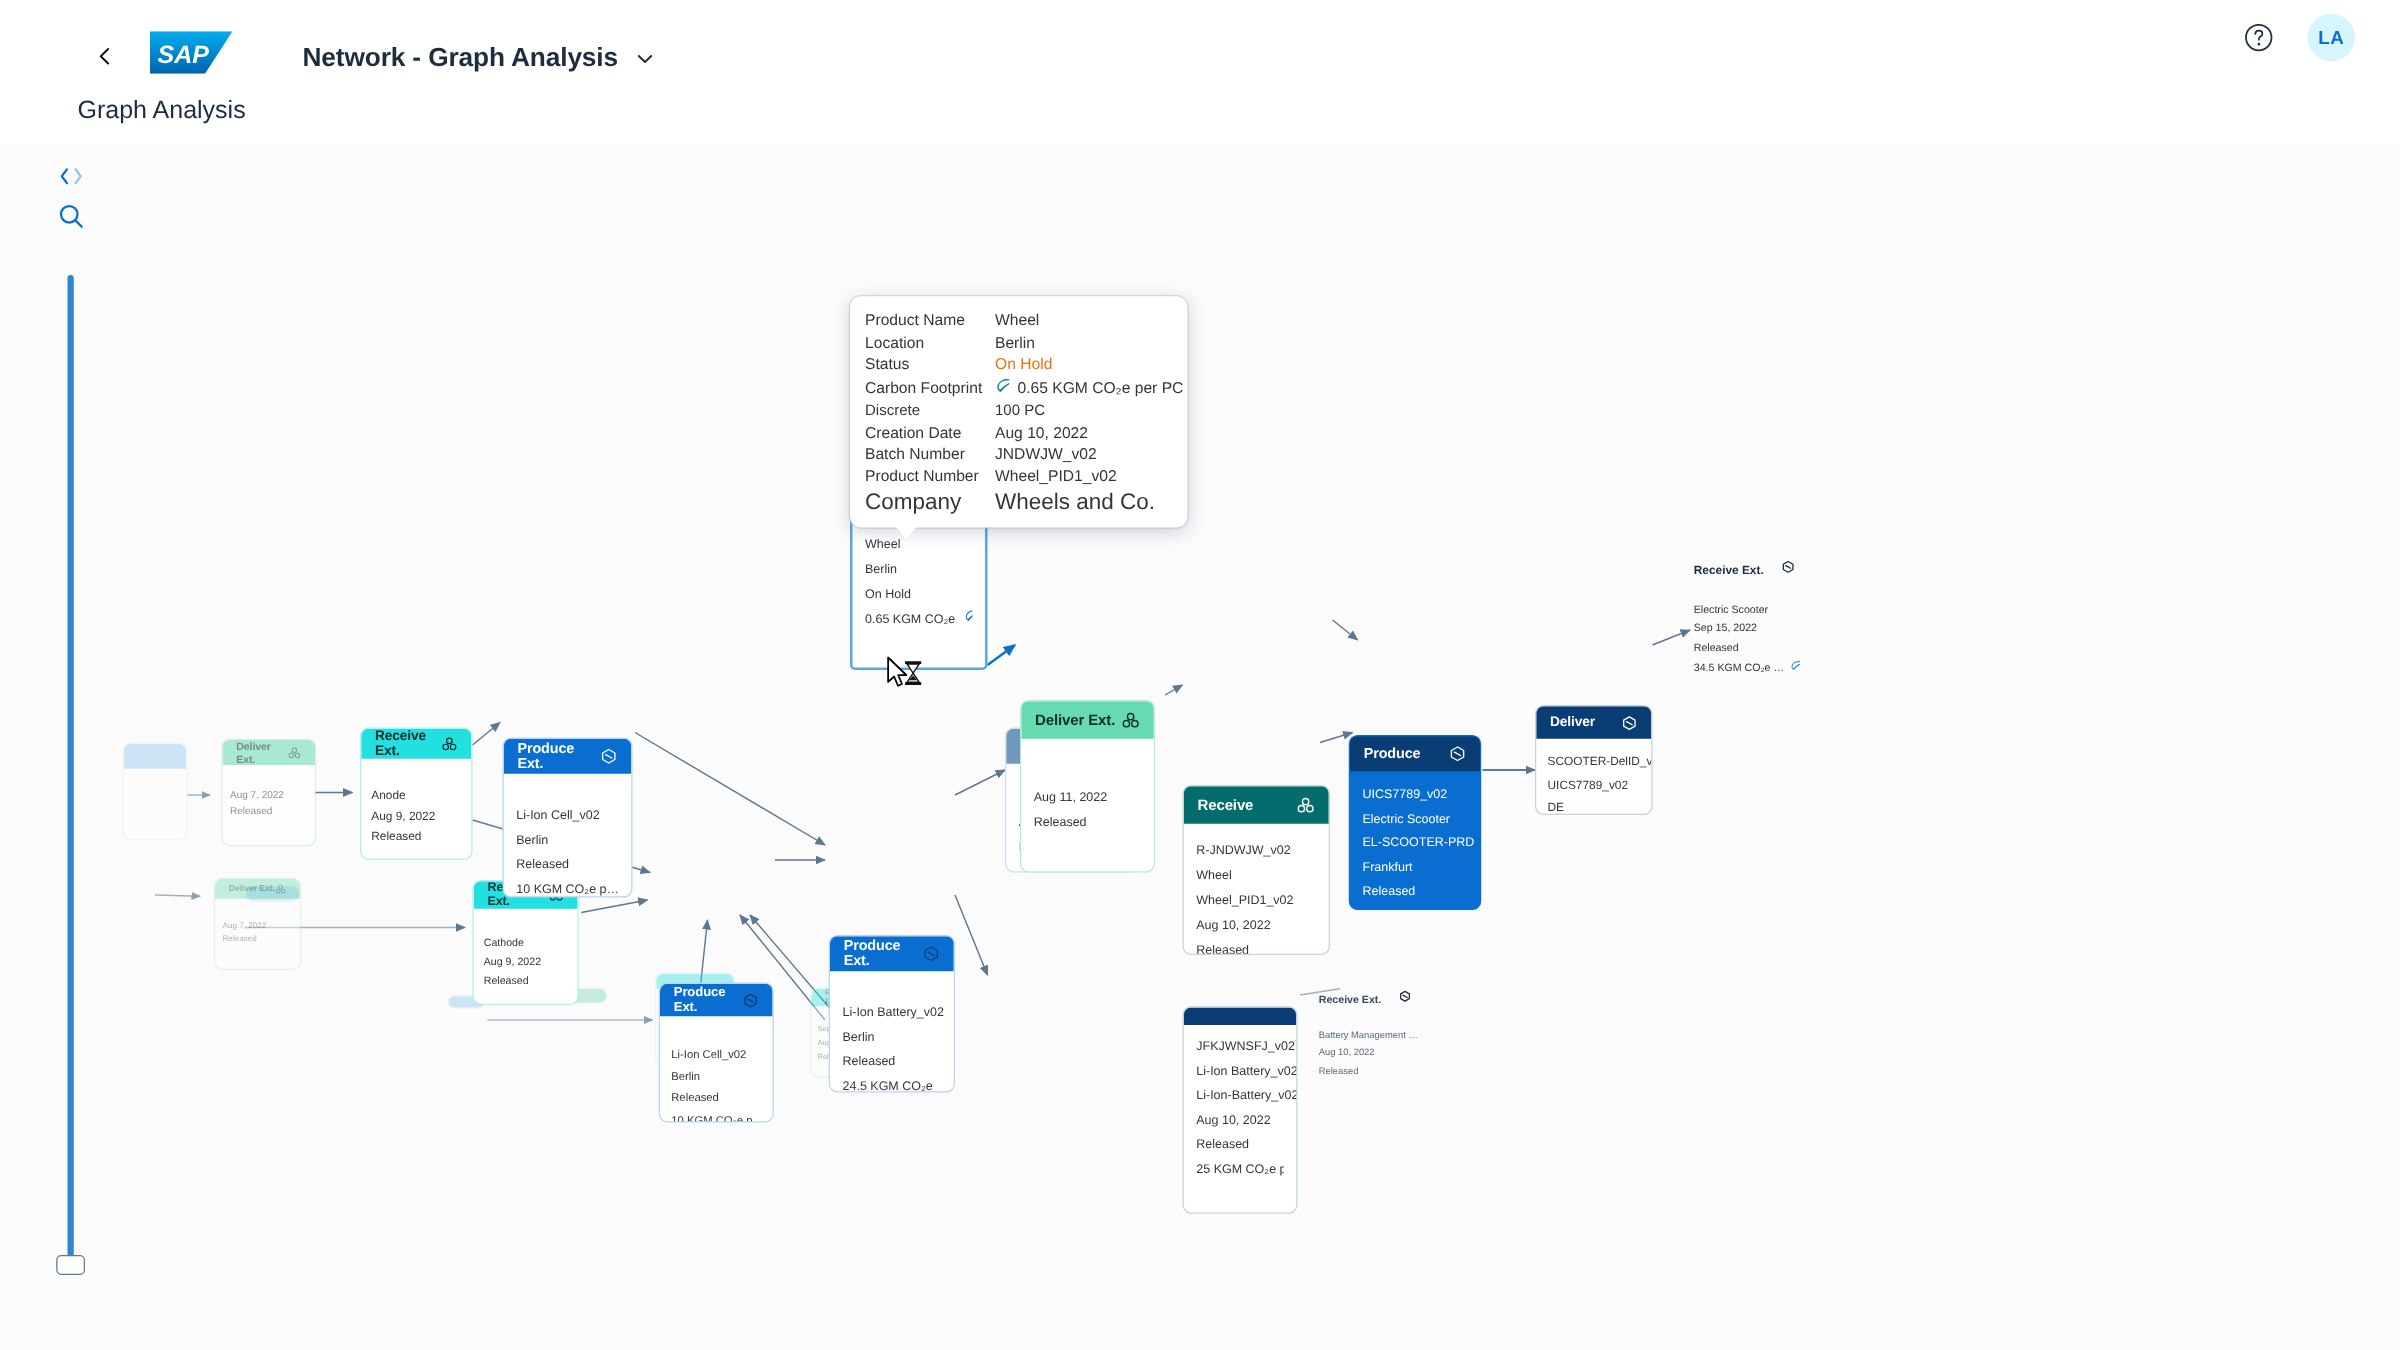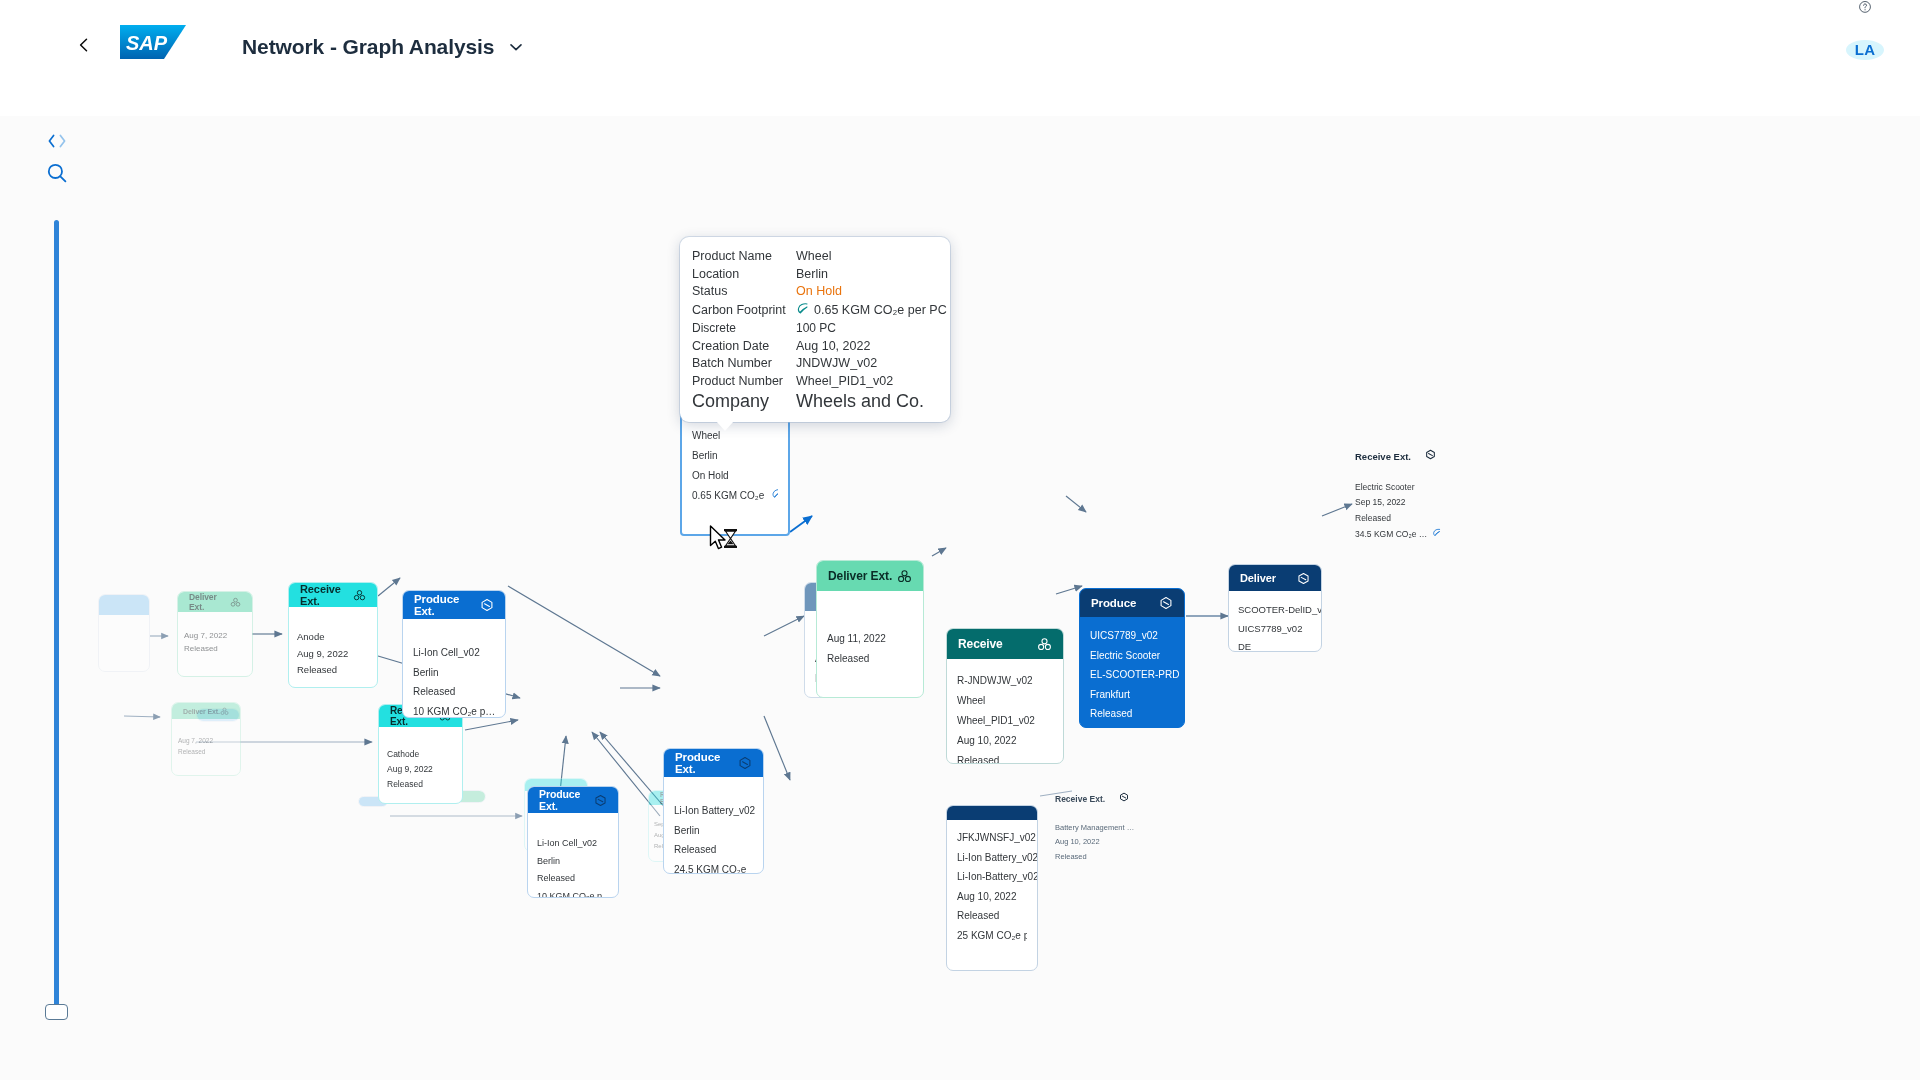--- a/index.html
+++ b/index.html
@@ -30,21 +30,21 @@
   }
   .sap-logo svg { display:block; }
   .app-title {
     margin-left:56px; font-size:21px; color:#1d2d3e; font-weight:700;
     letter-spacing:-0.1px; display:flex; align-items:center; gap:14px;
     cursor:pointer;
   }
   .chev-down { display:inline-block; }
   .topbar-right {
     position:absolute; right:36px; top:0; height:60px;
-    display:flex; align-items:center; gap:26px;flex-direction:column;
+    display:flex; align-items:center; gap:26px;
   }
   .help-icon { width:26px; height:26px; cursor:pointer; }
   .avatar {
     width:38px; height:38px; border-radius:50%;
     background:#d7f5fd; color:#0a6ed1; font-size:15px; font-weight:600;
     display:flex; align-items:center; justify-content:center; cursor:pointer;
     letter-spacing:0.3px;
   }
 
   
@@ -192,20 +192,23 @@
         <circle cx="13" cy="13" r="10.2" fill="none" stroke="#1d2d3e" stroke-width="1.4"></circle>
         <path d="M10.3 10.1c0-1.6 1.2-2.7 2.8-2.7 1.6 0 2.8 1 2.8 2.5 0 1.3-.8 1.9-1.7 2.5-.8.6-1.1 1-1.1 1.9v.4" fill="none" stroke="#1d2d3e" stroke-width="1.4" stroke-linecap="round"></path>
         <circle cx="13.1" cy="18.3" r="1.05" fill="#1d2d3e"></circle>
       </svg>
       <div class="avatar">
         <span>LA</span>
       </div>
     </div>
   </div>
 
+  <div class="subheader">
+    <div class="page-title">Graph Analysis</div>
+  </div>
 
   <div class="canvas">
 
     <div class="rail">
       <div class="rail-btn rail-expand">
         <svg width="24" height="20" viewBox="0 0 24 20">
           <path d="M8.6 4.4 L4.4 10 L8.6 15.6" fill="none" stroke="#0a6ed1" stroke-width="1.7" stroke-linecap="round" stroke-linejoin="round"></path>
           <path d="M15.4 4.4 L19.6 10 L15.4 15.6" fill="none" stroke="#94c3ec" stroke-width="1.7" stroke-linecap="round" stroke-linejoin="round"></path>
         </svg>
       </div>

